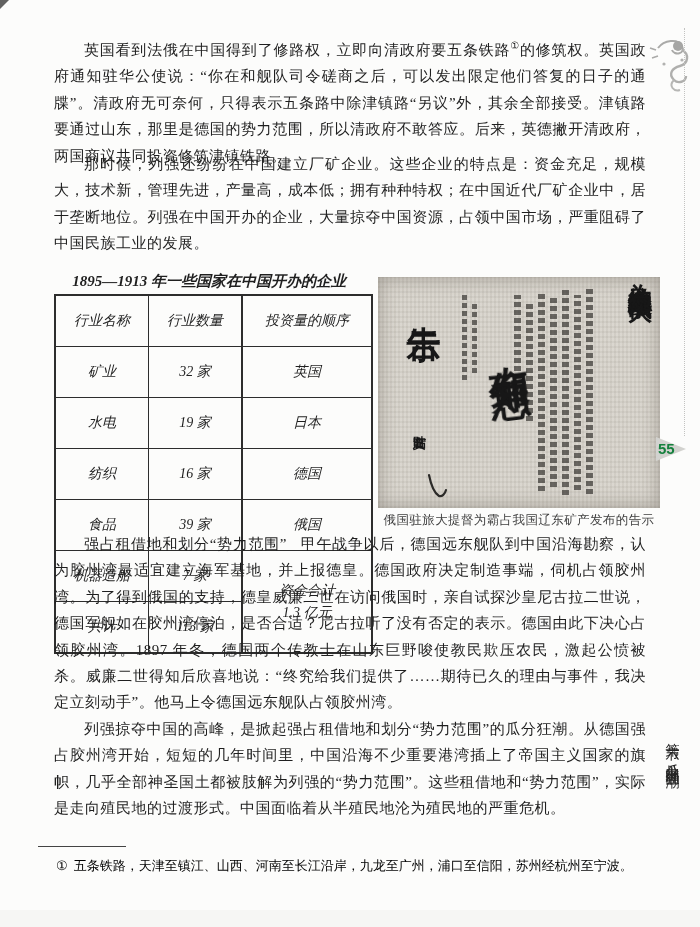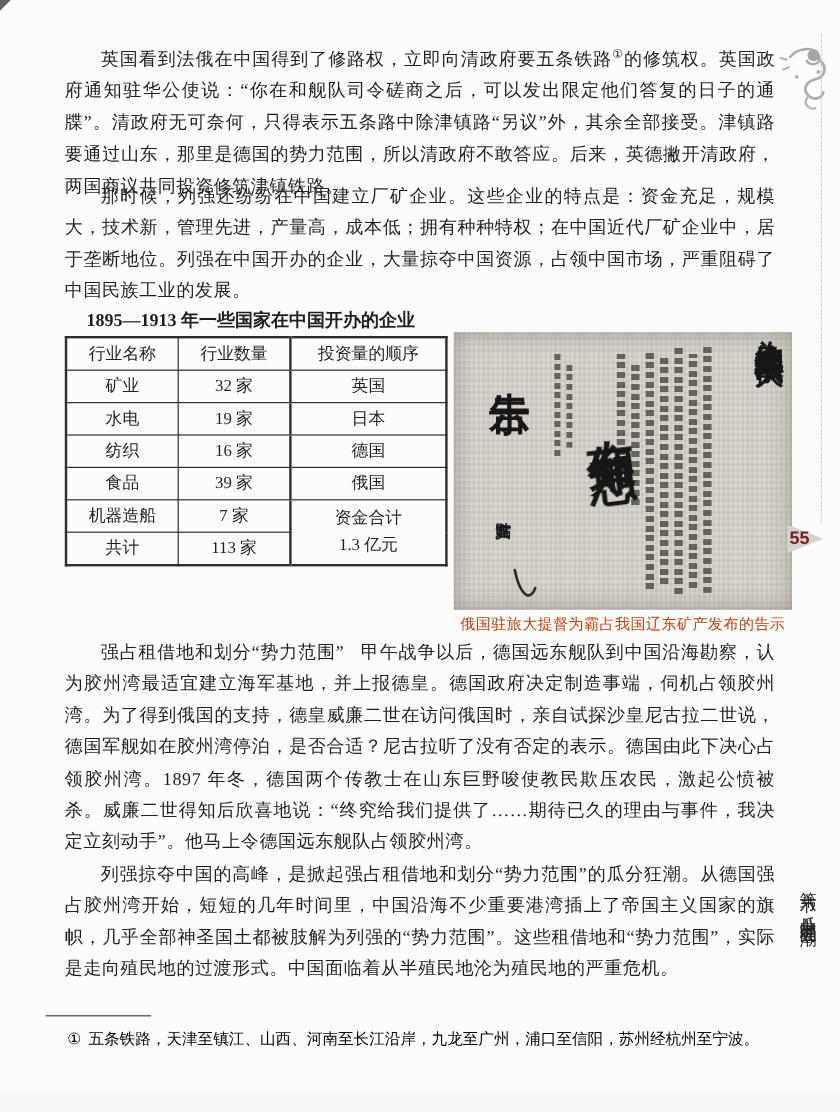--- a/index.html
+++ b/index.html
@@ -15,30 +15,30 @@
   .bodytext{
     position:absolute;left:54px;width:592px;
     font-size:15px;line-height:26.4px;
     text-align:justify;letter-spacing:0.5px;
   }
   .para{text-indent:2em;margin:0;}
   sup.fn{font-size:10px;vertical-align:super;line-height:0;}
   .lead{font-weight:normal;margin-right:0.9em;}
 
   
-  .table-block{position:absolute;left:54px;top:258px;width:310px;}
+  .table-block{position:absolute;left:54px;top:272px;width:310px;font-style:italic;}
   .tbl-title{font-size:15px;font-weight:bold;text-align:center;margin:0 0 3px 0;}
   .tbl-subtitle{font-size:13.5px;text-align:center;margin:0 0 8px 0;}
   table.datatable{
     border-collapse:collapse;width:304px;margin:0 auto;
     font-size:14px;table-layout:fixed;
   }
   table.datatable td,table.datatable th{
     border:1px solid #2d2d2d;text-align:center;height:26px;
-    font-weight:normal;padding:0 2px;
+    font-weight:normal;padding:12px 2px;
   }
   table.datatable{border:2px solid #2d2d2d;}
   table.datatable .c1{width:88px;}
   table.datatable .c2{width:88px;}
   table.datatable .c3{width:124px;border-left:2.5px solid #2d2d2d;}
   .merged-line{display:block;line-height:22px;}
 
   
   .photo{
     position:absolute;left:378px;top:277px;width:282px;height:231px;
@@ -53,38 +53,38 @@
   .ph-bigcol{right:4px;top:2px;height:225px;font-size:24px;font-weight:bold;
     letter-spacing:-2px;filter:blur(0.3px);}
   .ph-gaoshi{left:22px;top:22px;font-size:34px;font-weight:bold;letter-spacing:6px;filter:blur(0.3px);}
   .ph-callig{left:98px;top:58px;font-size:40px;font-weight:bold;letter-spacing:4px;
     transform:rotate(-7deg);filter:blur(0.3px);}
   .ph-paste{left:32px;top:148px;font-size:13px;font-weight:bold;}
   .stripe{position:absolute;width:7px;filter:blur(0.4px);
     background:repeating-linear-gradient(0deg,rgba(35,33,30,0.62) 0 5px,rgba(0,0,0,0) 5px 8px);}
   .photo-caption{
     position:absolute;left:378px;top:512px;width:282px;
-    font-size:12.5px;text-align:center;color:#c2410c;letter-spacing:0.4px;
+    font-size:12.5px;text-align:center;color:#404040;letter-spacing:0.4px;
   }
 
   
   .footnote-rule{position:absolute;left:38px;top:846px;width:88px;border-top:1.5px solid #444;}
   .footnote{position:absolute;left:56px;top:856px;width:580px;font-size:13px;line-height:20px;color:#000000;}
   .footnote .mark{margin-right:6px;}
 
   
   .edge-dotted{position:absolute;left:684px;top:28px;height:408px;border-left:1px dotted #c3c3c1;}
   .page-tri{
     position:absolute;left:656px;top:437px;width:0;height:0;
     border-left:30px solid #d2d2cf;border-top:12px solid transparent;border-bottom:12px solid transparent;
   }
   .page-num{
     position:absolute;left:658px;top:440px;
     font-family:"Liberation Sans","DejaVu Sans",sans-serif;
-    font-size:15px;font-weight:bold;color:#7f1d1d;
+    font-size:15px;font-weight:bold;color:#15803d;
   }
   .chapter-v{
     position:absolute;left:663px;top:732px;
     writing-mode:vertical-rl;text-orientation:upright;
     font-size:14px;color:#242424;letter-spacing:2px;
   }
   .chapter-v .gap{display:inline-block;height:14px;}
 
   .dragon{position:absolute;left:648px;top:34px;width:48px;height:60px;opacity:0.75;}
 

